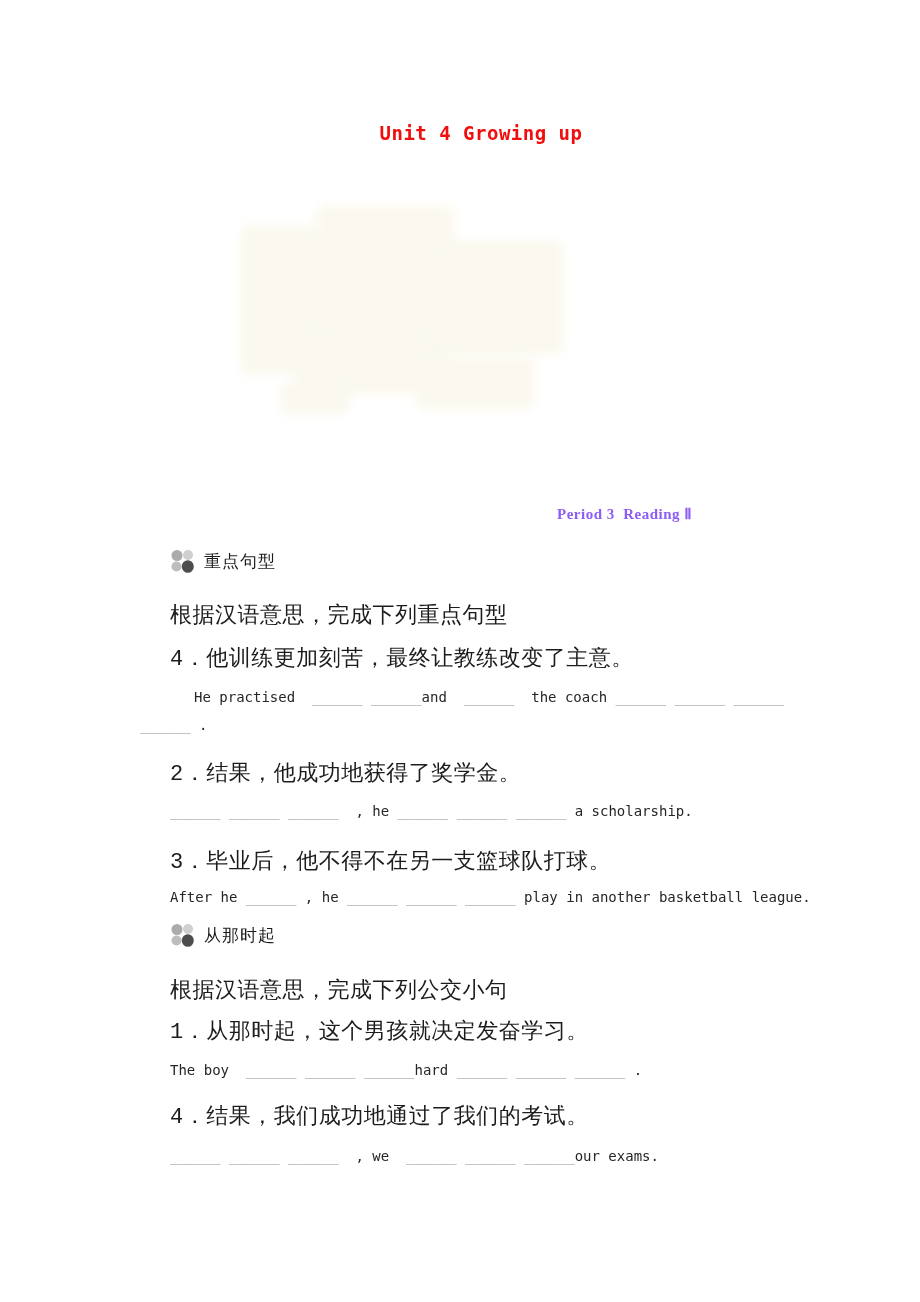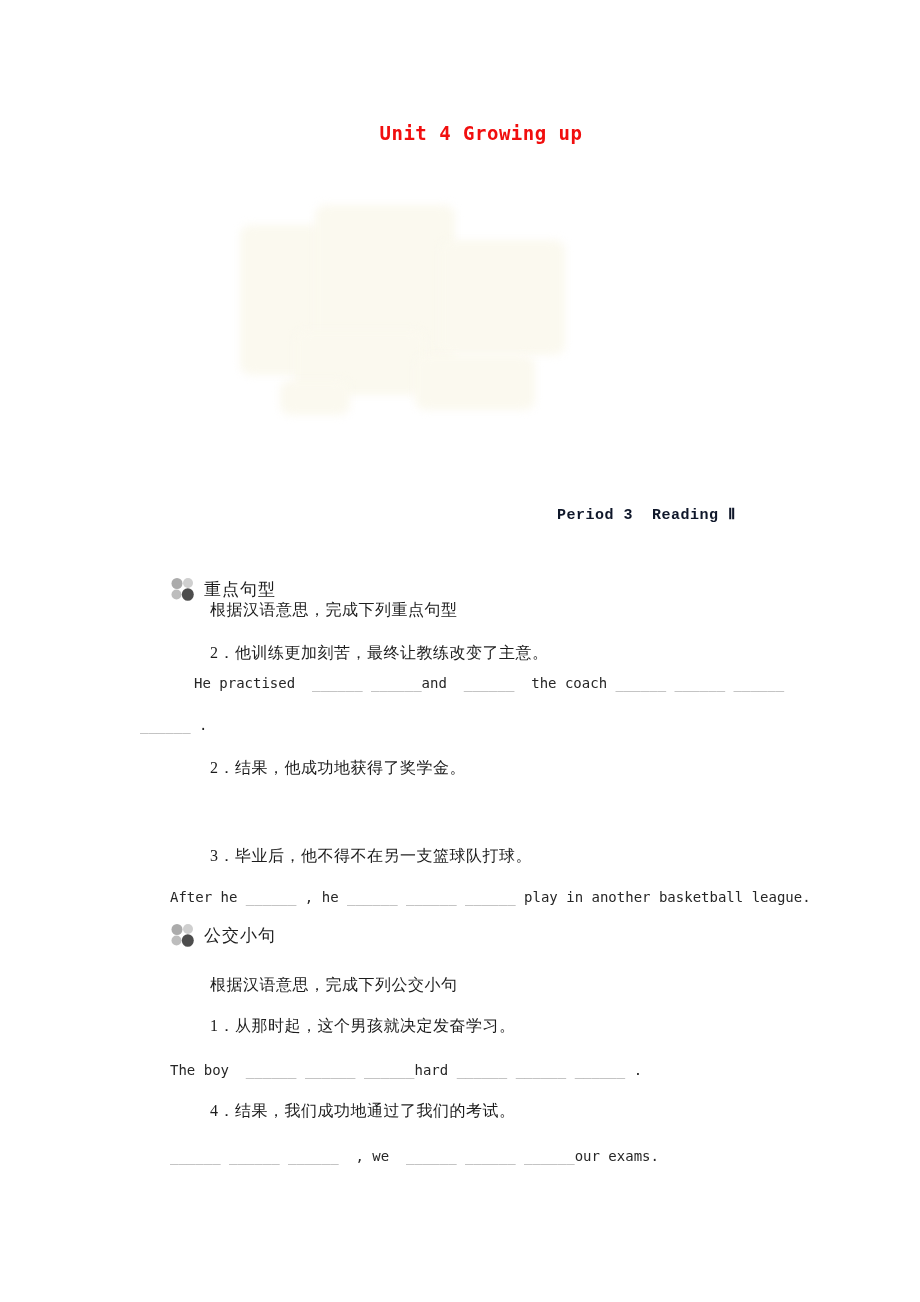--- a/index.html
+++ b/index.html
@@ -18,48 +18,47 @@
     text-align:center;
     color:#f10e0e;
     font-family:"DejaVu Sans Mono", monospace;
     font-weight:bold;
     font-size:19px;
     letter-spacing:0.5px;
   }
   
   .period-heading{
     top:505px;left:557px;
-    font-family:Liberation Mono, monospace;
+    font-family:Liberation Serif, serif;
     font-weight:bold;
     font-size:15px;
-    color:#0f172a;
+    color:#8b5cf6;
     letter-spacing:0.5px;
   }
   
   .watermark{top:185px;left:225px;width:345px;height:235px;}
   .wm-blob{position:absolute;background:#fbf9ef;filter:blur(4px);border-radius:10px;}
   .wm1{left:15px;top:40px;width:85px;height:150px;}
   .wm2{left:90px;top:20px;width:140px;height:160px;}
   .wm3{left:215px;top:55px;width:125px;height:115px;}
   .wm4{left:70px;top:145px;width:130px;height:65px;}
   .wm5{left:190px;top:170px;width:120px;height:55px;}
   .wm6{left:55px;top:195px;width:70px;height:35px;}
   
   .sec-head{display:flex;align-items:center;gap:9px;}
   .sec-head .cn-head{
     font-size:17px;color:#1c1c1c;letter-spacing:1px;
   }
   .clover{width:25px;height:25px;display:block;}
   
   .cn{
-    font-size:16px;
+    font-size:22px;
     color:#1c1c1c;
     letter-spacing:0.5px;
-    font-family:Liberation Serif, serif;
-    margin-left:40px;
+    font-family:Liberation Mono, monospace;
   }
   
   .en{
     font-size:14px;
     color:#262626;
     font-family:"DejaVu Sans Mono", monospace;
   }
   .blank{color:#9b9b9b;}
   .lm{left:170px;}
 </style>
@@ -74,49 +73,50 @@
     <div class="wm-blob wm3"></div>
     <div class="wm-blob wm4"></div>
     <div class="wm-blob wm5"></div>
     <div class="wm-blob wm6"></div>
   </div>
 
   <div class="abs doc-title">Unit 4 Growing up</div>
 
   <div class="abs period-heading">Period 3  Reading Ⅱ</div>
 
-  <div class="abs sec-head" style="top:577px;left:170px;">
+  <div class="abs sec-head" style="top:549px;left:170px;">
     <svg class="clover" viewBox="0 0 25 25">
       <circle cx="7" cy="6.5" r="5.5" fill="#ababab"></circle>
       <circle cx="18" cy="6" r="5" fill="#cfcfcf"></circle>
       <circle cx="6.5" cy="17.5" r="5" fill="#bdbdbd"></circle>
       <ellipse cx="17.8" cy="17.5" rx="6" ry="6.3" fill="#4d4d4d"></ellipse>
     </svg>
     <span class="cn-head">重点句型</span>
   </div>
 
   <div class="abs cn lm" style="top:600px;">根据汉语意思，完成下列重点句型</div>
 
-  <div class="abs cn lm" style="top:643px;">2．他训练更加刻苦，最终让教练改变了主意。</div>
-  <div class="abs en lm fill-line" style="top:675px;padding-left:24px;">He practised  <span class="blank">______</span> <span class="blank">______</span>and  <span class="blank">______</span>  the coach <span class="blank">______</span> <span class="blank">______</span> <span class="blank">______</span></div>
+  <div class="abs cn lm" style="top:643px;">4．他训练更加刻苦，最终让教练改变了主意。</div>
+  <div class="abs en lm fill-line" style="top:689px;padding-left:24px;">He practised  <span class="blank">______</span> <span class="blank">______</span>and  <span class="blank">______</span>  the coach <span class="blank">______</span> <span class="blank">______</span> <span class="blank">______</span></div>
   <div class="abs en fill-line" style="top:717px;left:140px;"><span class="blank">______</span> .</div>
 
   <div class="abs cn lm" style="top:758px;">2．结果，他成功地获得了奖学金。</div>
+  <div class="abs en lm fill-line" style="top:803px;"><span class="blank">______</span> <span class="blank">______</span> <span class="blank">______</span>  , he <span class="blank">______</span> <span class="blank">______</span> <span class="blank">______</span> a scholarship.</div>
 
   <div class="abs cn lm" style="top:846px;">3．毕业后，他不得不在另一支篮球队打球。</div>
   <div class="abs en lm fill-line" style="top:889px;text-align:right;">After he <span class="blank">______</span> , he <span class="blank">______</span> <span class="blank">______</span> <span class="blank">______</span> play in another basketball league.</div>
 
   <div class="abs sec-head" style="top:923px;left:170px;">
     <svg class="clover" viewBox="0 0 25 25">
       <circle cx="7" cy="6.5" r="5.5" fill="#ababab"></circle>
       <circle cx="18" cy="6" r="5" fill="#cfcfcf"></circle>
       <circle cx="6.5" cy="17.5" r="5" fill="#bdbdbd"></circle>
       <ellipse cx="17.8" cy="17.5" rx="6" ry="6.3" fill="#4d4d4d"></ellipse>
     </svg>
-    <span class="cn-head">公交小句</span>
+    <span class="cn-head">从那时起</span>
   </div>
 
   <div class="abs cn lm" style="top:975px;">根据汉语意思，完成下列公交小句</div>
 
   <div class="abs cn lm" style="top:1016px;">1．从那时起，这个男孩就决定发奋学习。</div>
   <div class="abs en lm fill-line" style="top:1062px;text-align:center;">The boy  <span class="blank">______</span> <span class="blank">______</span> <span class="blank">______</span>hard <span class="blank">______</span> <span class="blank">______</span> <span class="blank">______</span> .</div>
 
   <div class="abs cn lm" style="top:1101px;">4．结果，我们成功地通过了我们的考试。</div>
   <div class="abs en lm fill-line" style="top:1148px;"><span class="blank">______</span> <span class="blank">______</span> <span class="blank">______</span>  , we  <span class="blank">______</span> <span class="blank">______</span> <span class="blank">______</span>our exams.</div>
 

